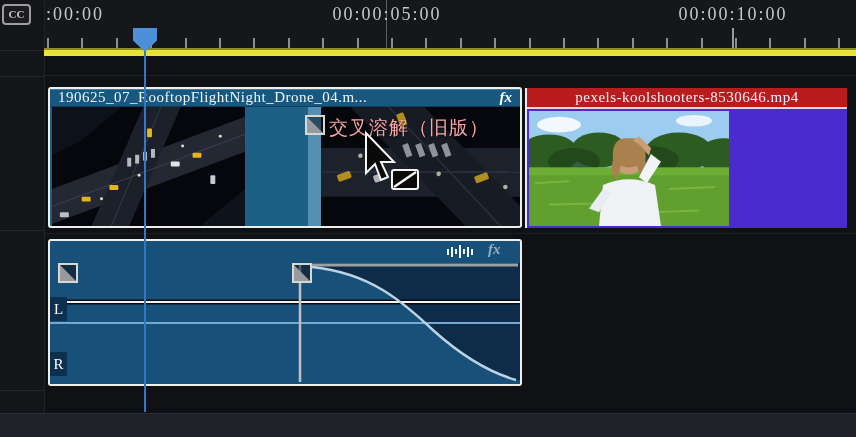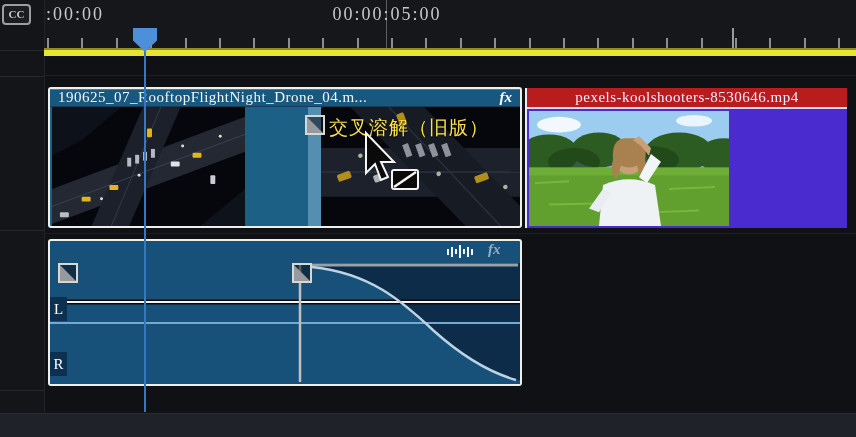--- a/index.html
+++ b/index.html
@@ -42,21 +42,21 @@
           box-shadow:inset 0 1px 0 #3f7ea5;display:flex;align-items:center;padding:0 8px;}
   .vtitle .t{flex:1;font-size:15px;color:#eef6fb;white-space:nowrap;overflow:hidden;letter-spacing:.5px;}
   .fxb{font-style:italic;font-weight:bold;font-size:15px;color:#fff;}
   .vbody{position:absolute;left:0;top:18px;right:0;bottom:0;overflow:hidden;}
   .thumb1{position:absolute;left:2px;top:0;bottom:0;width:193px;}
   .tstrip{position:absolute;left:258px;top:0;bottom:0;width:13px;background:#5b93b6;opacity:.9;}
   .thumb2{position:absolute;left:271px;top:0;bottom:0;width:199px;overflow:hidden;}
   .thumb2 svg{transform:scaleX(-1) rotate(20deg) scale(1.5);}
   .thumb2 .shade{position:absolute;inset:0;background:rgba(4,7,16,.22);}
   .vhandle{left:255px;top:8px;}
-  .translabel{position:absolute;left:279px;top:8px;font-size:19px;color:#fde047;
+  .translabel{position:absolute;left:279px;top:8px;font-size:19px;color:#fca5a5;
               text-shadow:0 1px 2px rgba(0,0,0,.8);white-space:nowrap;letter-spacing:1px;}
   .art{position:absolute;inset:0;width:100%;height:100%;}
 
   
   .vclip2{left:525px;top:88px;width:322px;height:140px;background:#4a2bd0;
           border-left:2px solid #e9e9f4;z-index:3;}
   .ptitle{position:relative;height:19px;background:#b91c1c;border-bottom:2px solid #d9d9ec;
           display:flex;align-items:center;justify-content:center;}
   .ptitle .t{font-size:15px;color:#f2eeff;white-space:nowrap;letter-spacing:.5px;}
   .pthumb{position:absolute;left:2px;top:23px;width:200px;height:115px;}
@@ -89,20 +89,21 @@
 </head>
 <body>
 
 <div class="stage">
 
   <div class="abs ruler">
     <div class="tc tc0">:00:00</div>
     <div class="grid5"></div>
     <div class="tc tc5">00:00:05:00</div>
     <div class="tick10"></div>
+    <div class="tc tc10">00:00:10:00</div>
     <div class="ticks"></div>
   </div>
   <div class="abs workbar"></div>
 
   <div class="abs gutter">
     <div class="gl" style="top:50px"></div>
       <div class="gl" style="top:76px"></div>
     <div class="gl" style="top:230px"></div>
       <div class="gl" style="top:390px"></div>
   </div>

